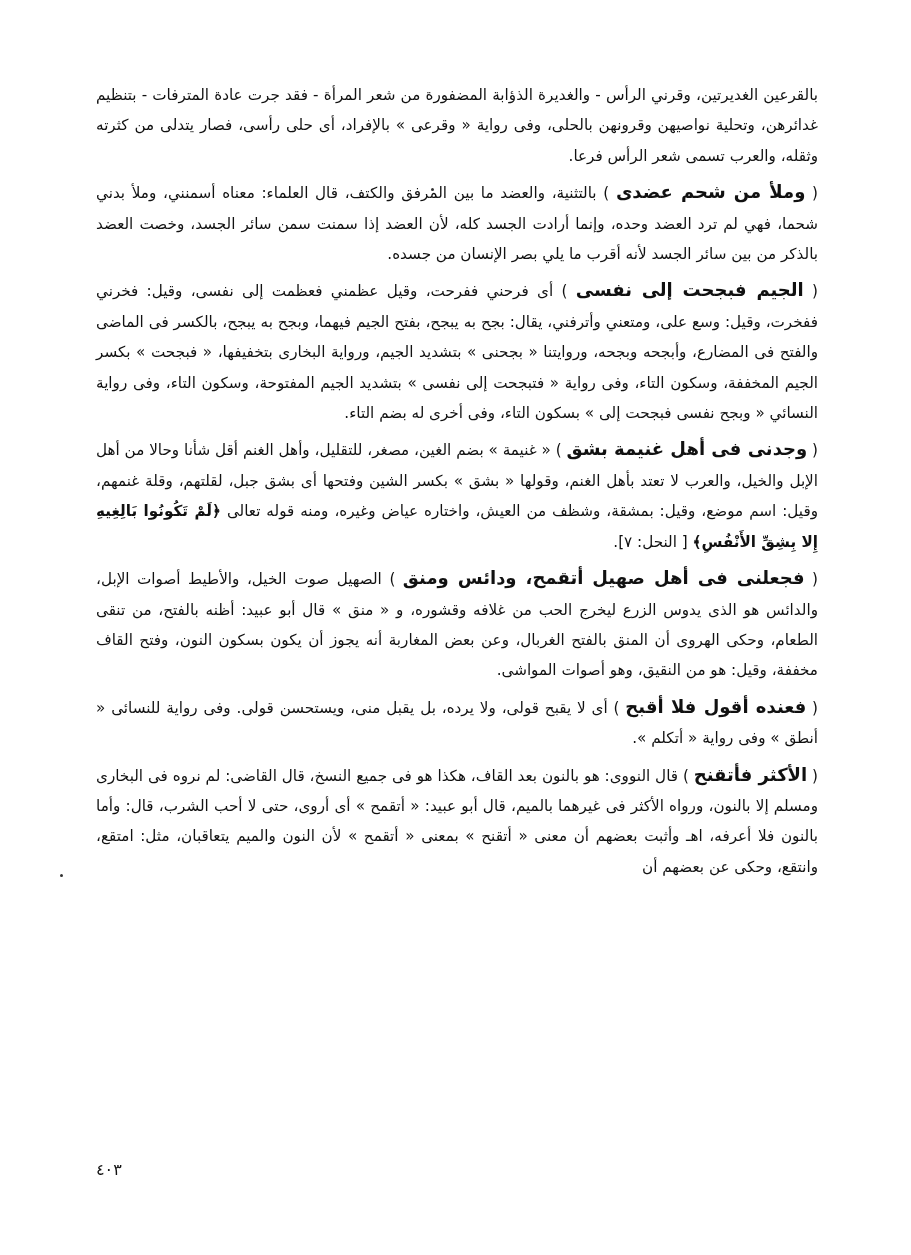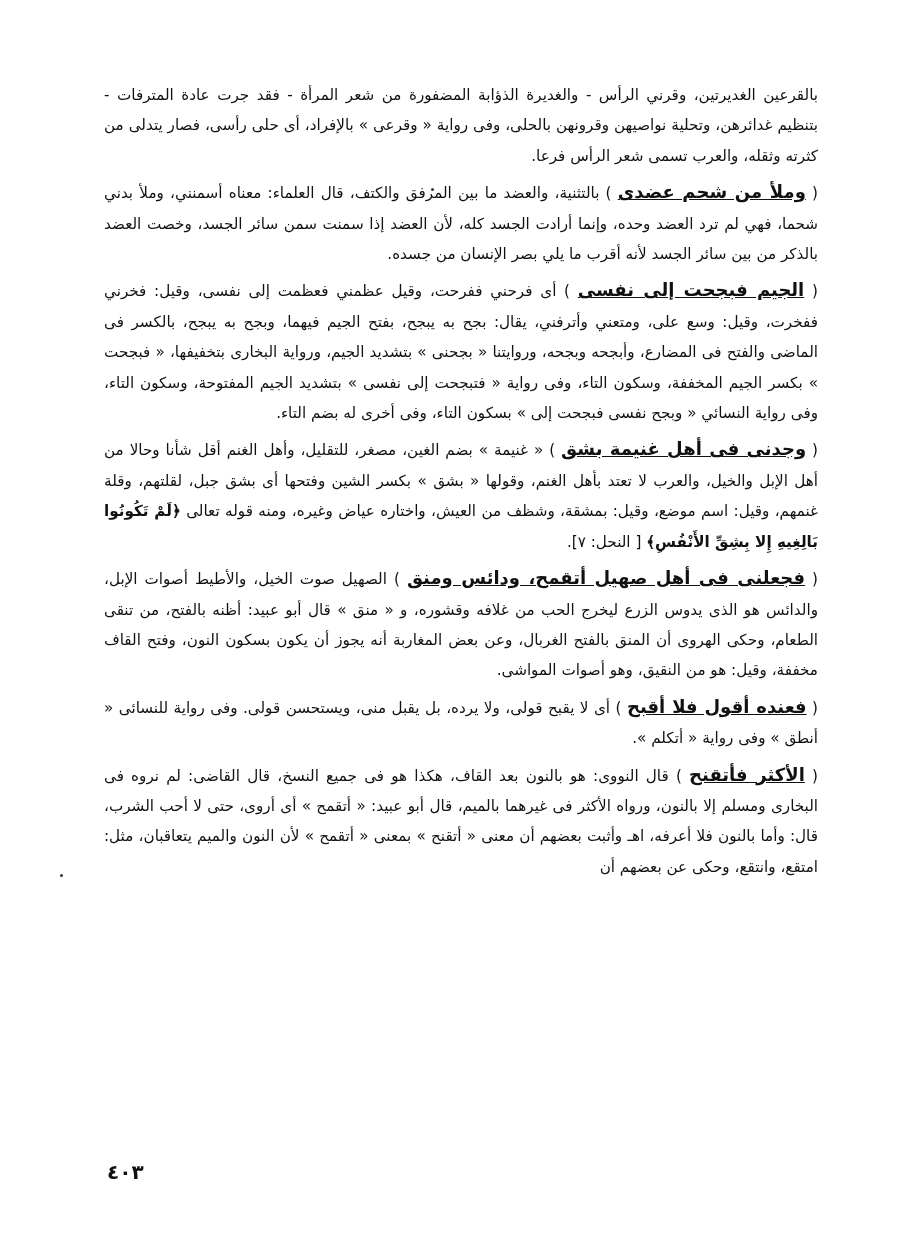--- a/index.html
+++ b/index.html
@@ -5,28 +5,28 @@
   html, body { margin: 0; padding: 0; background: #ffffff; }
   body {
     width: 911px; height: 1255px; overflow: hidden; position: relative;
     font-family: "DejaVu Sans", sans-serif; color: #111;
   }
   .page {
     position: absolute; left: 96px; top: 80px; width: 722px;
     direction: rtl; text-align: justify;
     font-size: 15.2px; line-height: 30.4px;
   }
-  .para { margin: 0 0 6px 8px; text-align-last: right; }
+  .para { margin: 0 0 6px 0; text-align-last: right; }
   .para.indent { text-indent: 18px; }
-  .lemma { font-weight: bold; font-size: 18px; text-decoration: underline; }
+  .lemma { font-weight: bold; font-size: 18px; }
   .paren { font-weight: normal; }
   .quran { font-weight: bold; }
   .page-number {
-    position: absolute; left: 107px; top: 1160px;
-    font-size: 20px; font-weight: bold; direction: rtl;
+    position: absolute; left: 96px; top: 1160px;
+    font-size: 16px; font-weight: normal; direction: rtl;
   }
   .stray-mark {
     position: absolute; width: 3px; height: 3px; background: #333; border-radius: 50%;
   }
 </style>
 </head>
 <body>
 
 <div class="page">
 

